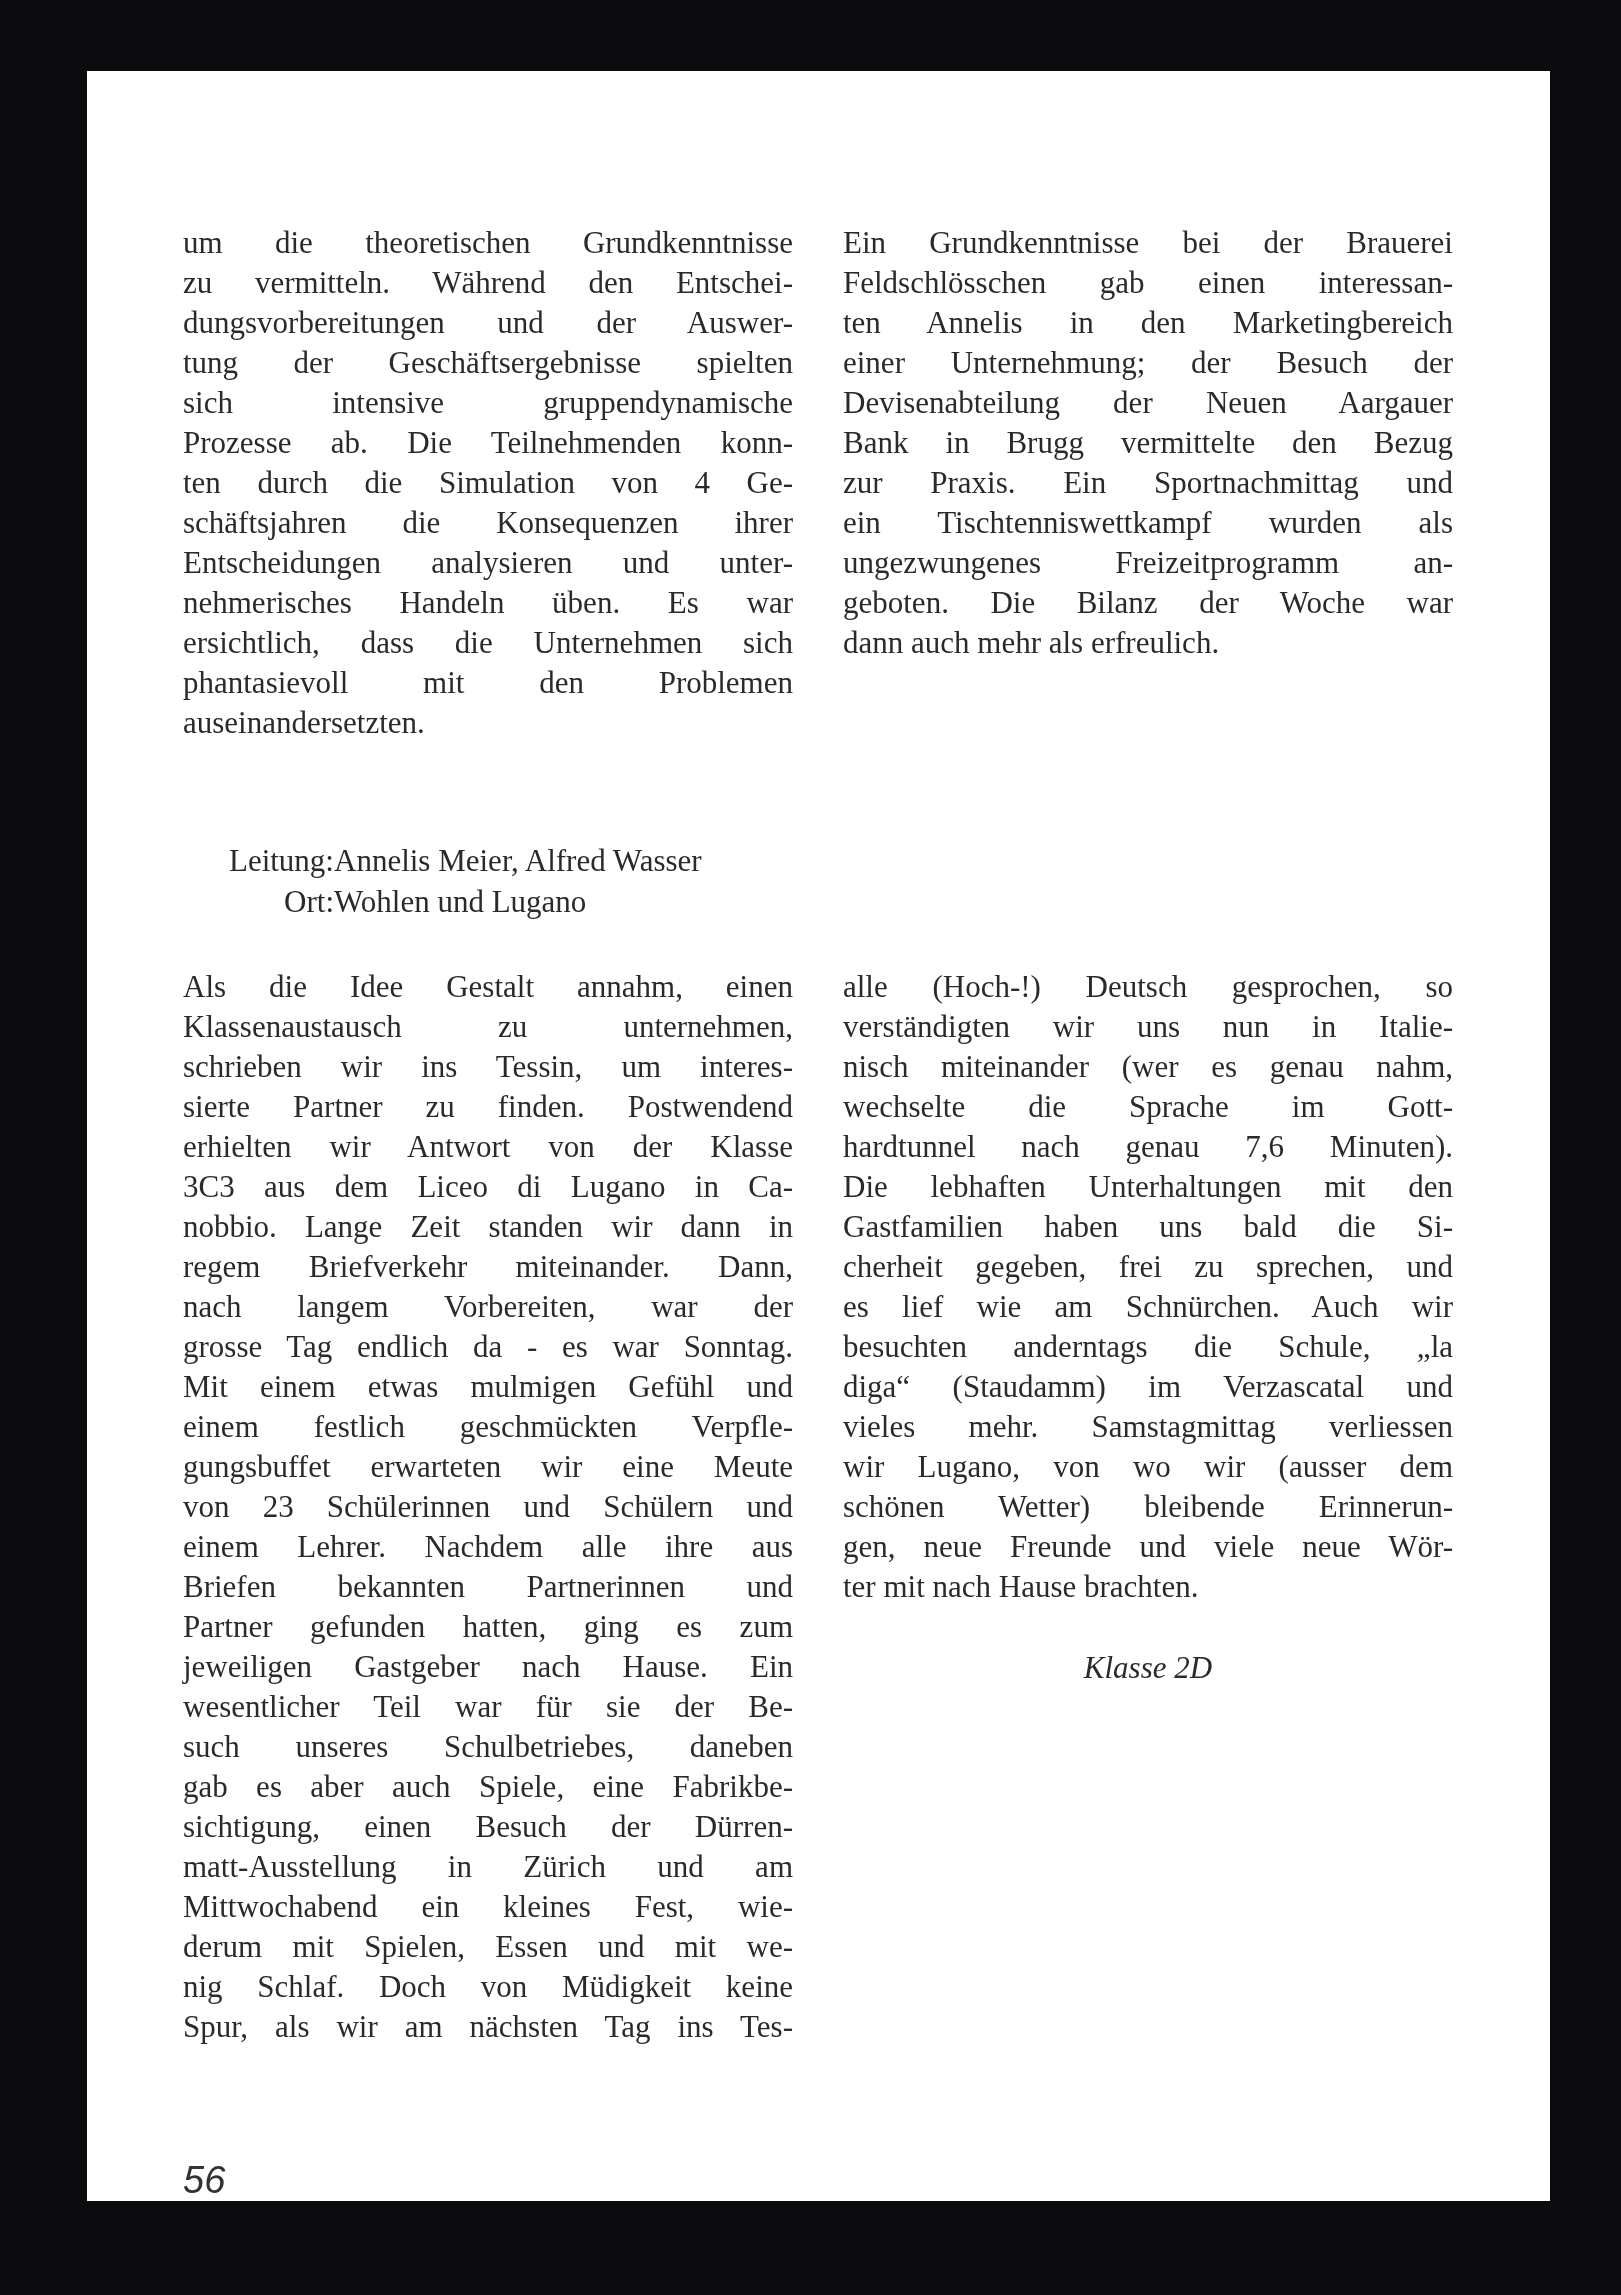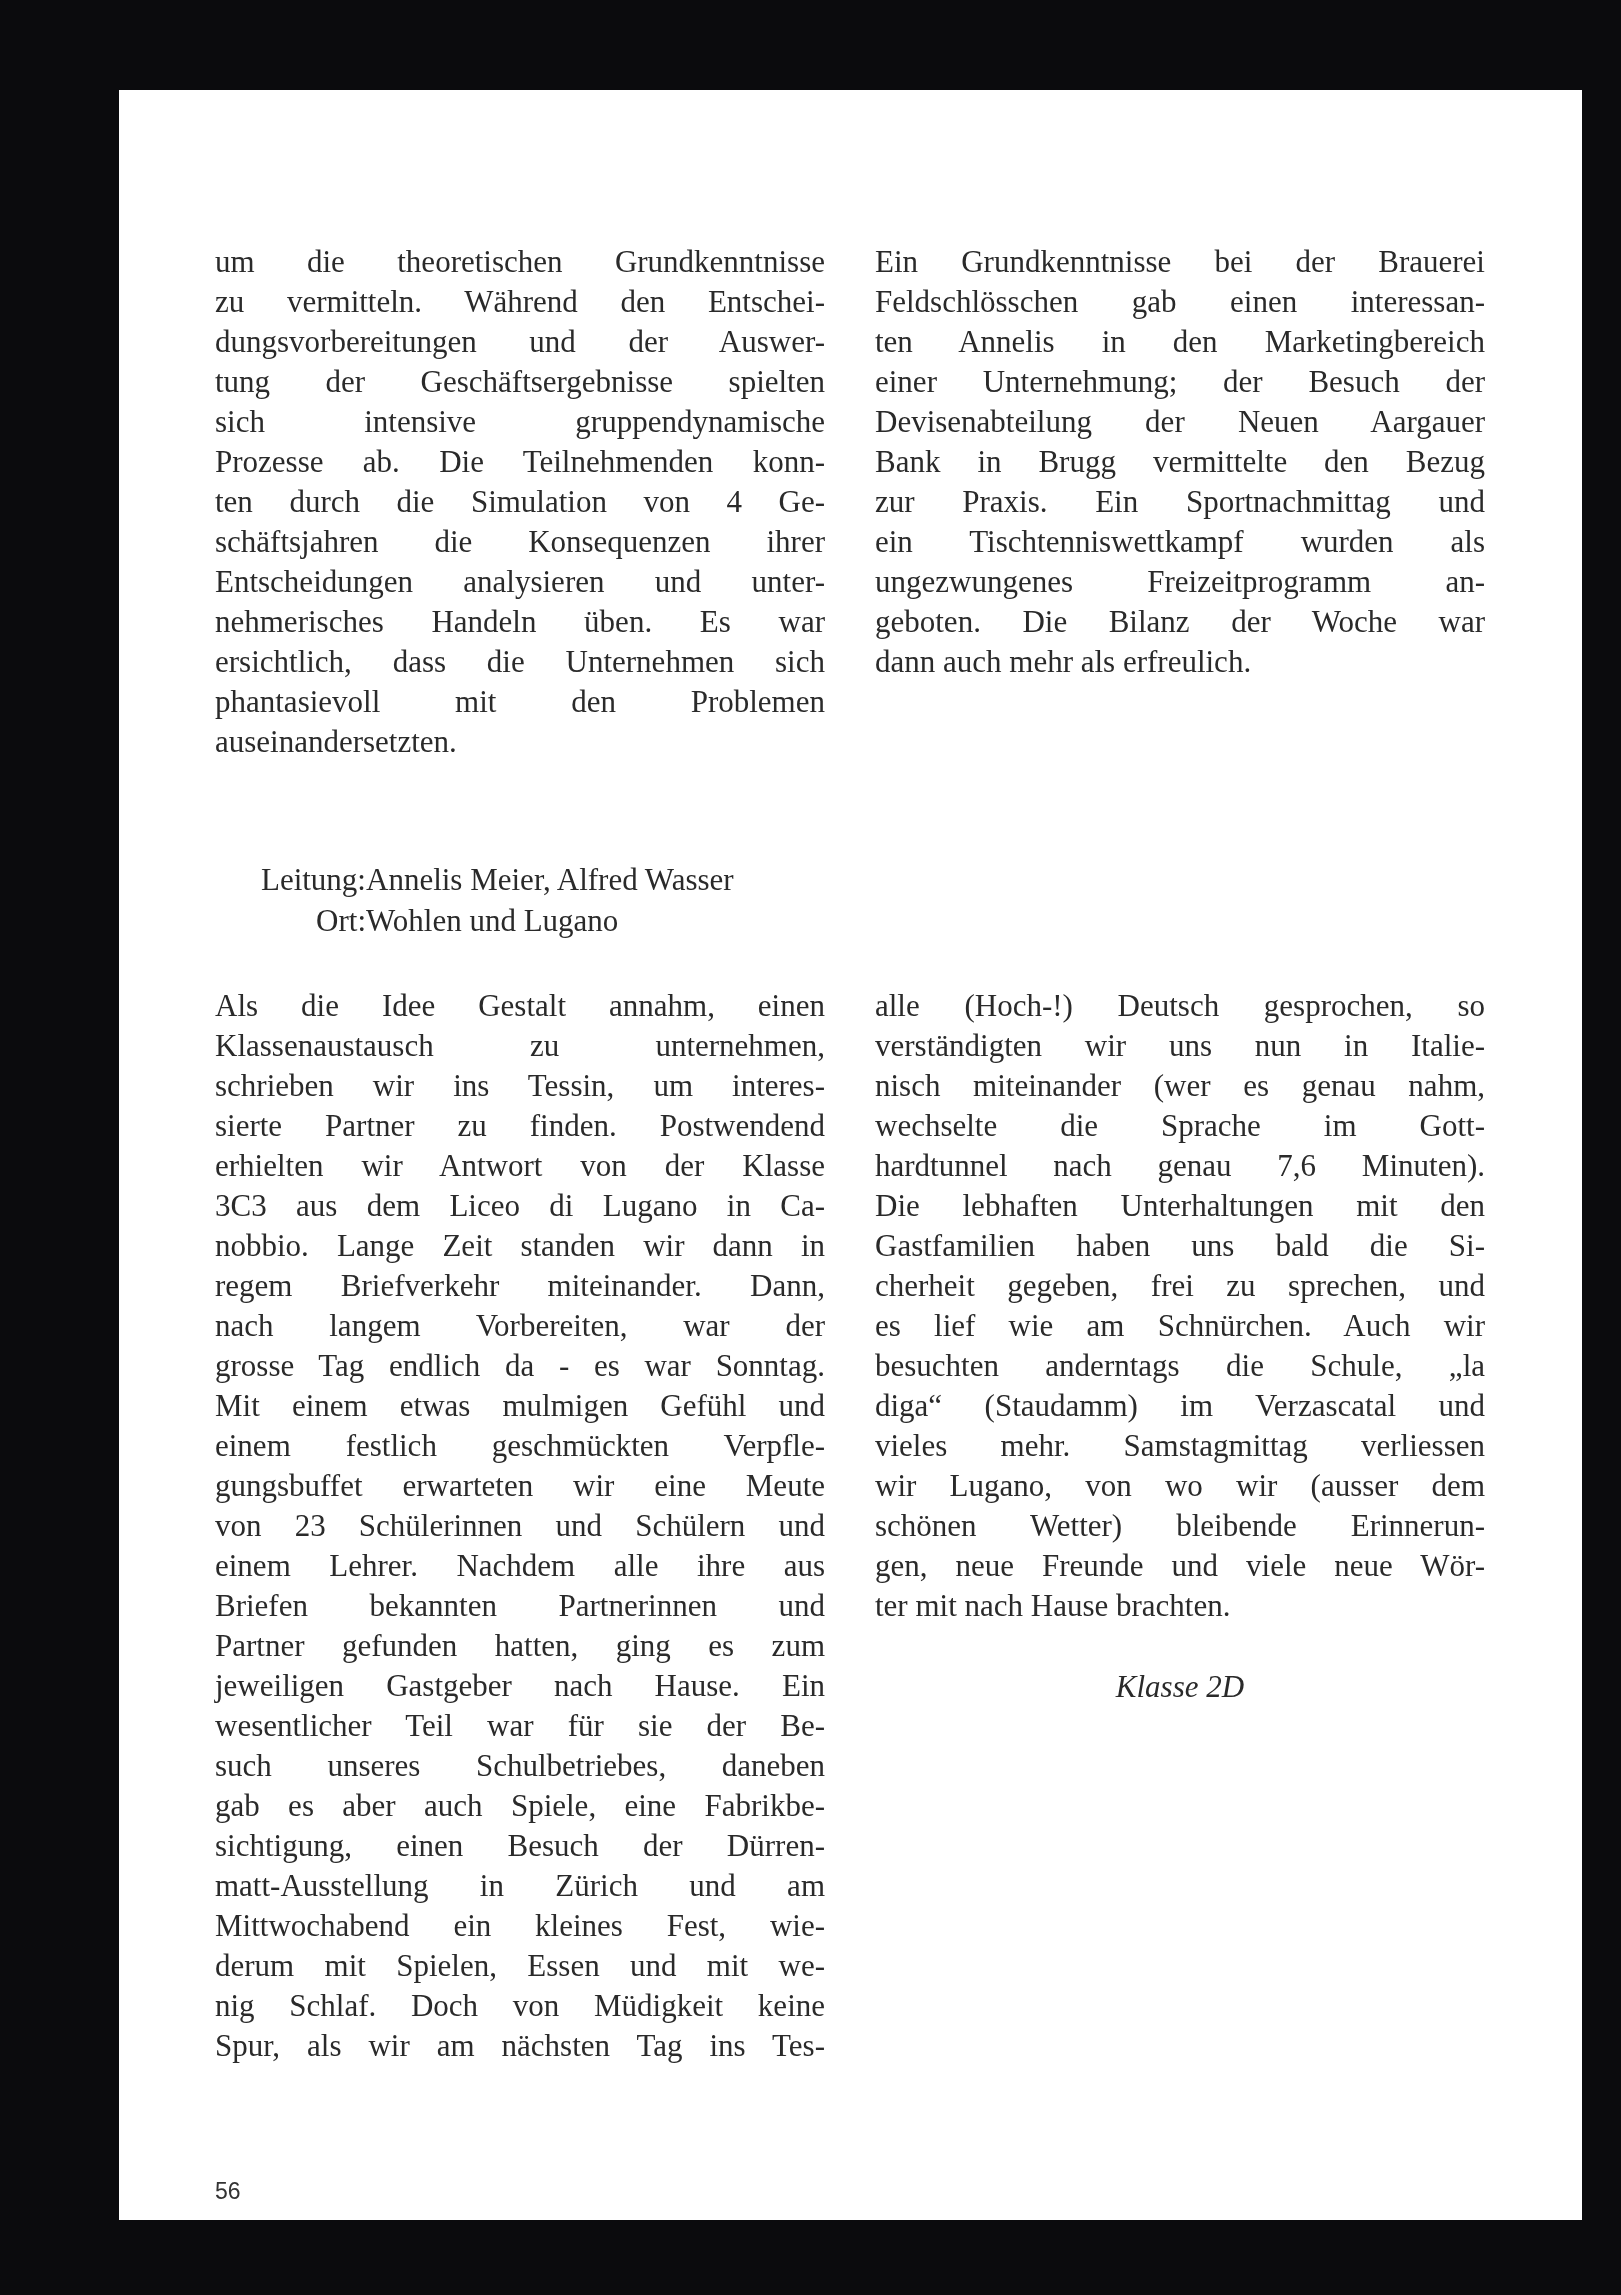--- a/index.html
+++ b/index.html
@@ -9,25 +9,24 @@
     }
     body {
       width: 1621px;
       height: 2295px;
       position: relative;
       overflow: hidden;
     }
     .page {
       position: absolute;
       left: 87px;
-      top: 90px;
+      top: 71px;
       width: 1463px;
       height: 2130px;
       background: #ffffff;
-      margin-left: 32px;
     }
     .txt {
       font-family: "Liberation Serif", "DejaVu Serif", serif;
       color: #2a2a2a;
       font-size: 31px;
       line-height: 40px;
     }
     .col {
       position: absolute;
       width: 610px;
@@ -67,22 +66,23 @@
       font-style: italic;
       white-space: nowrap;
       text-align: center;
       width: 610px;
     }
     .page-number {
       position: absolute;
       left: 96px;
       top: 2088px;
       font-family: "Liberation Sans", "DejaVu Sans", sans-serif;
-      font-size: 23px;
+      font-size: 38px;
       color: #333;
+      font-style: italic;
     }
   </style>
 </head>
 <body>
 
 <div class="page">
 
   <div class="col txt" id="s1-left" style="left:96px; top:152px;">
       <span class="line">um die theoretischen Grundkenntnisse</span>
       <span class="line">zu vermitteln. Während den Entschei-</span>

